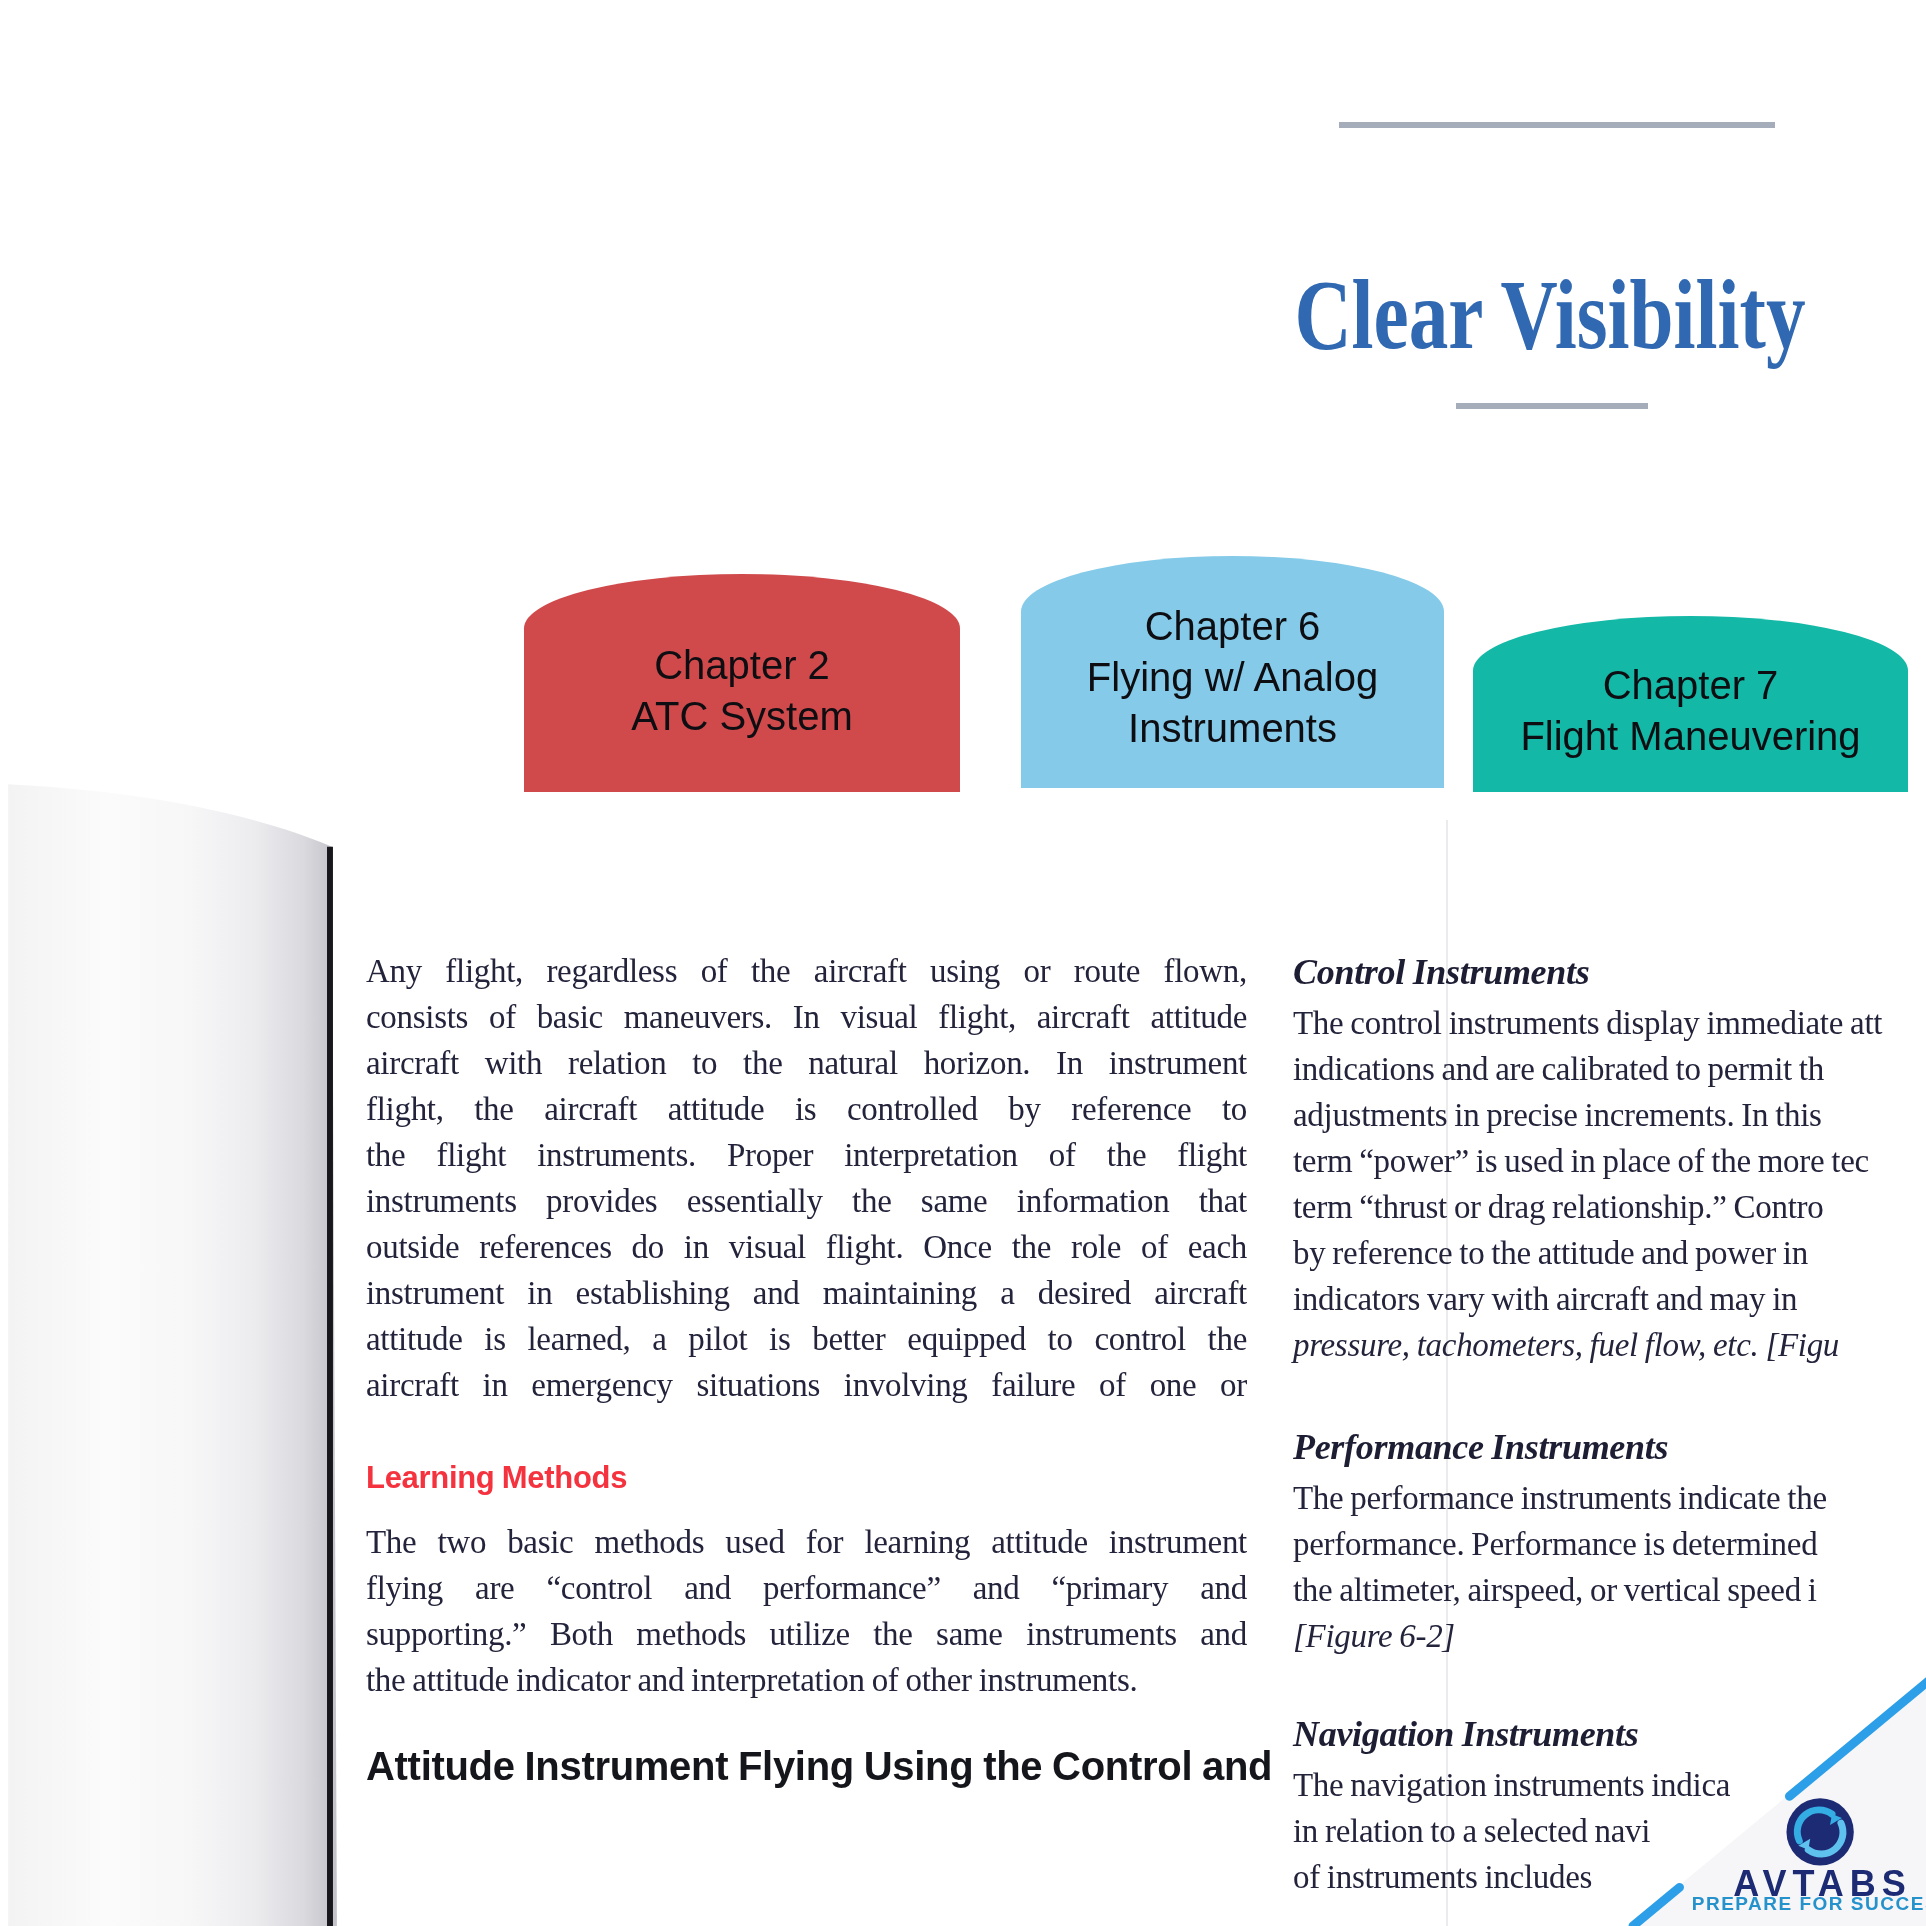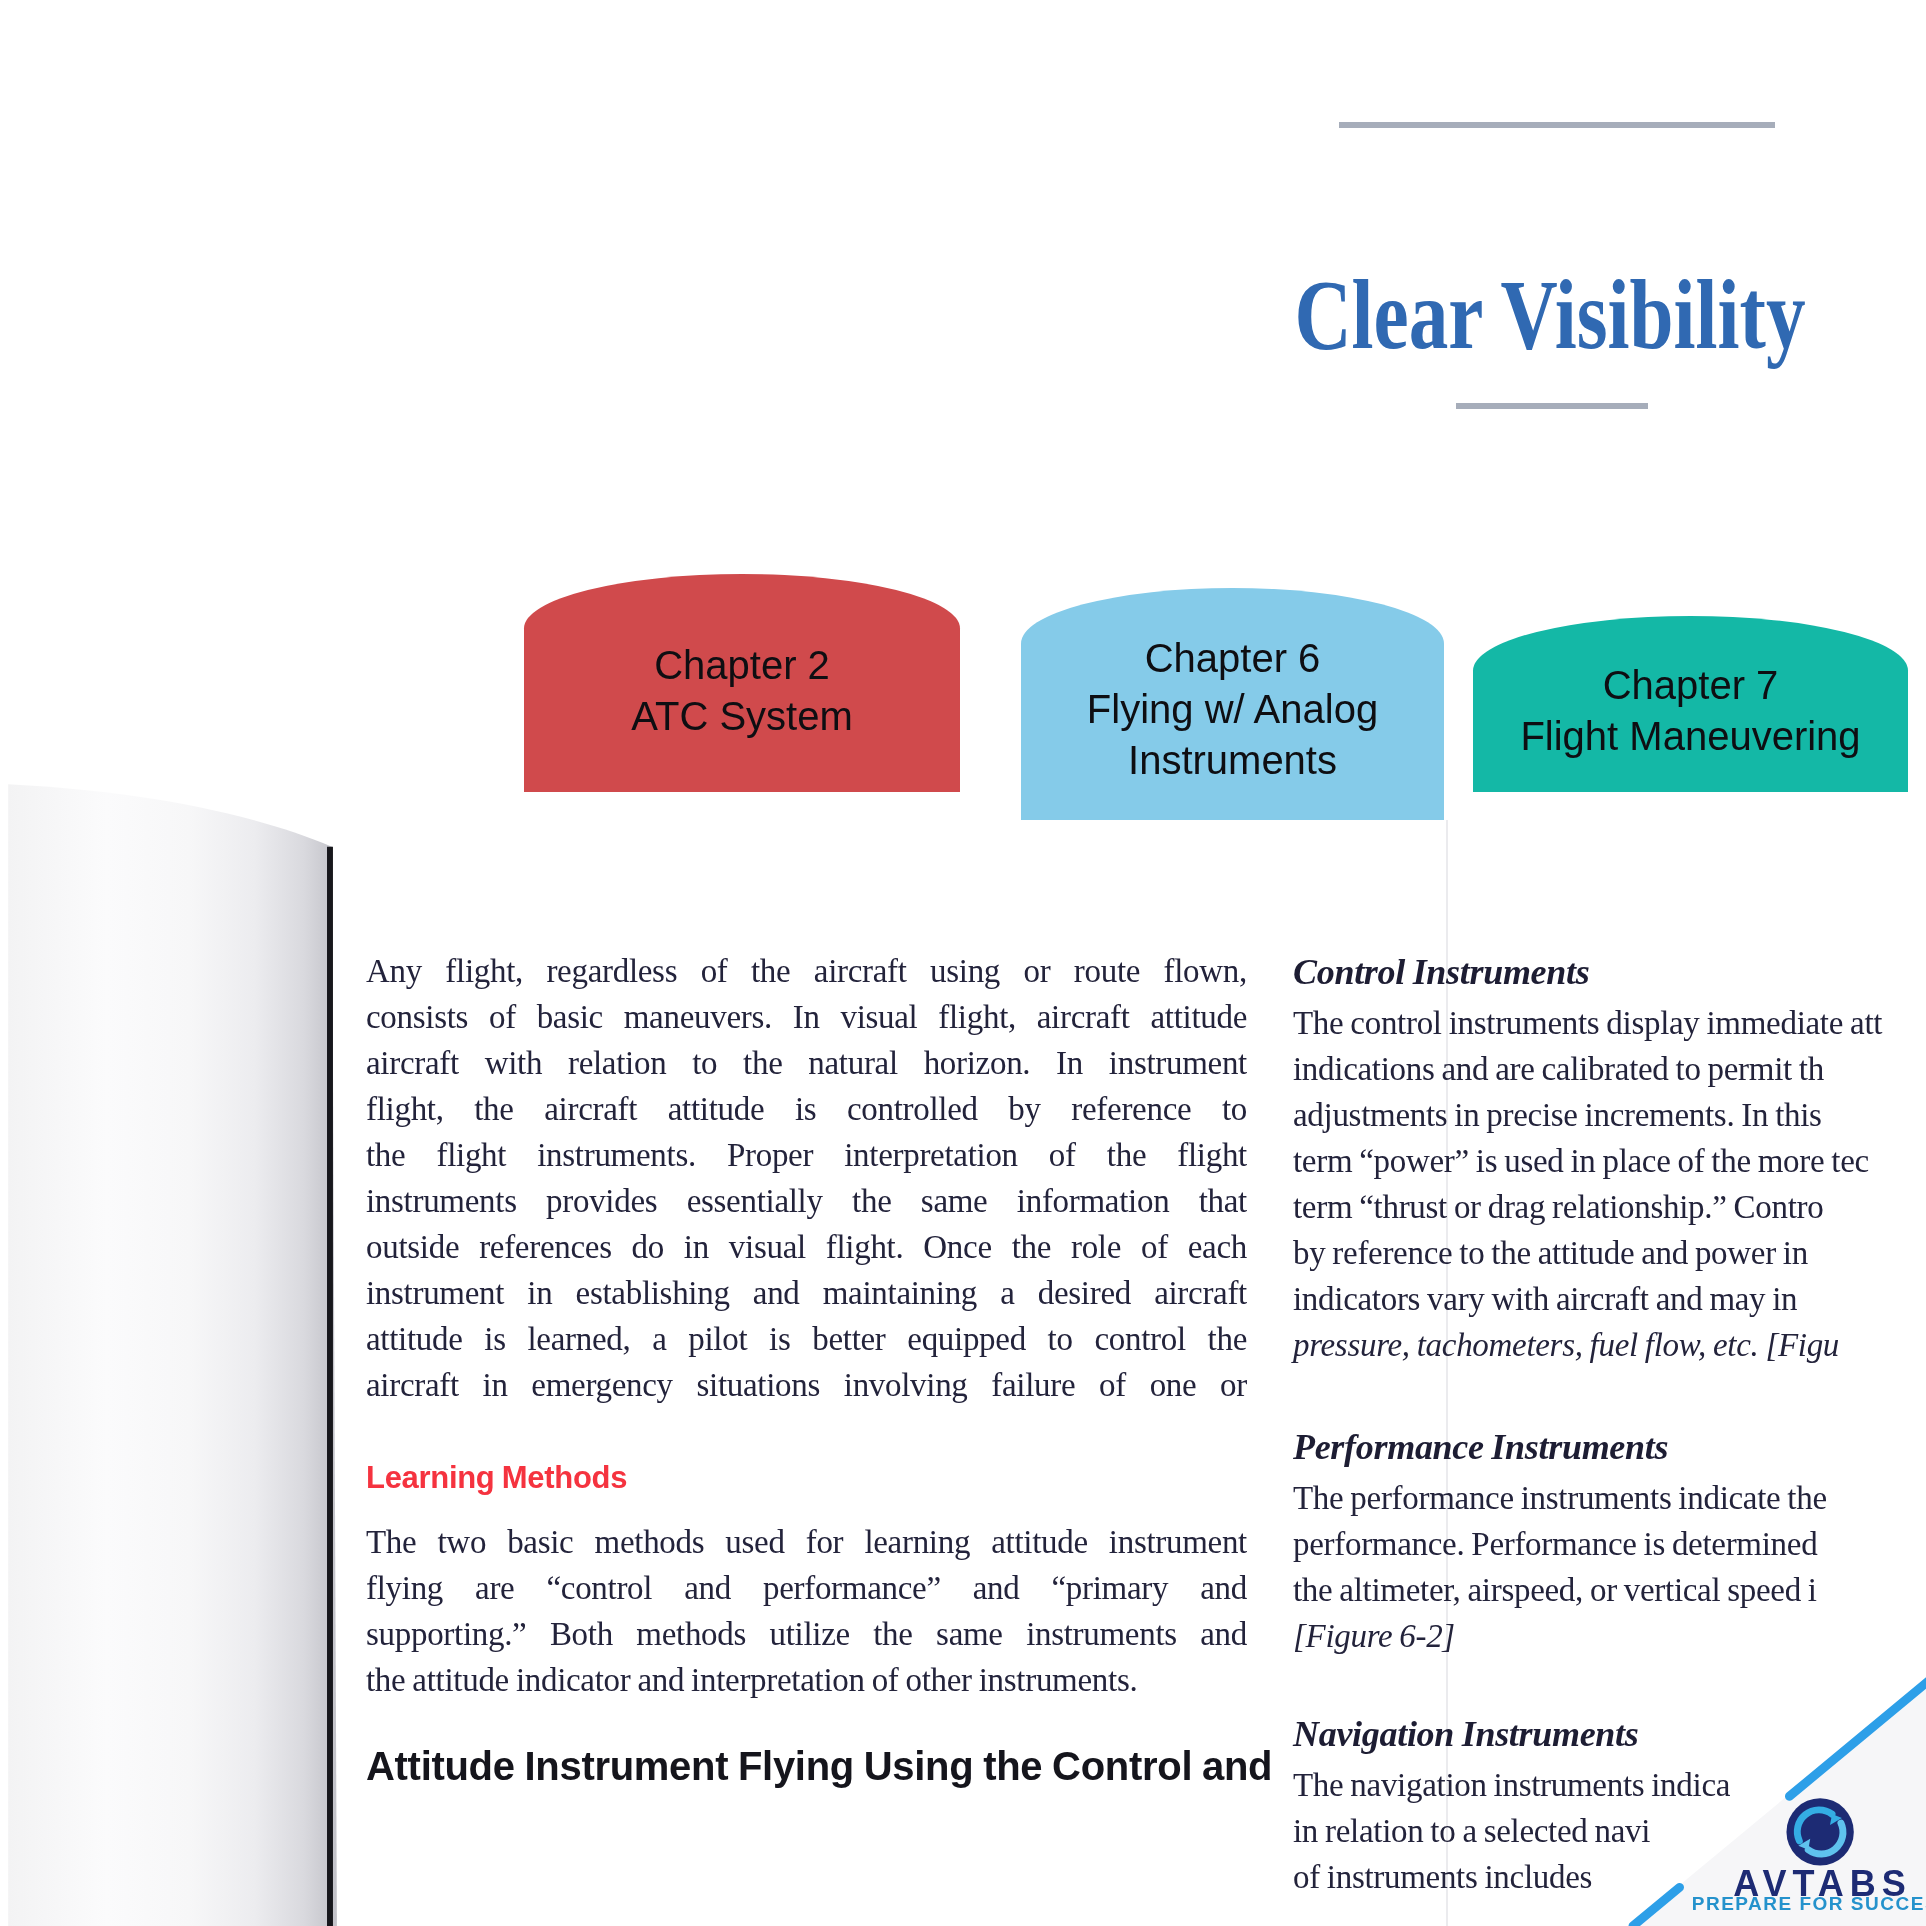--- a/index.html
+++ b/index.html
@@ -11,21 +11,21 @@
   .rule-bottom{left:1448px;top:403px;width:192px;}
   .page-title{position:absolute;left:1146px;top:194px;width:792px;text-align:center;
               font-family:"Liberation Serif", serif;font-weight:600;font-size:99px;line-height:109px;
               color:#3069b2;transform:scaleX(.8);transform-origin:50% 50%;white-space:nowrap;}
   
   .tab{position:absolute;display:flex;flex-direction:column;align-items:center;justify-content:center;
        font-family:"Liberation Sans", sans-serif;color:#0e0e12;text-align:center;}
   .tab-line{font-size:40px;line-height:51px;white-space:nowrap;}
   .tab-red{left:516px;top:574px;width:436px;height:218px;background:#d04a4c;
            border-radius:50% 50% 0 0 / 25% 25% 0 0;padding-top:16px;box-sizing:border-box;}
-  .tab-blue{left:1013px;top:588px;width:423px;height:232px;background:#85cbe9;
+  .tab-blue{left:1013px;top:556px;width:423px;height:232px;background:#85cbe9;
             border-radius:50% 50% 0 0 / 24% 24% 0 0;padding-top:10px;box-sizing:border-box;}
   .tab-yellow{left:1465px;top:616px;width:435px;height:176px;background:#14b8a6;
               border-radius:50% 50% 0 0 / 31% 31% 0 0;padding-top:14px;box-sizing:border-box;}
   
   .curl-svg{position:absolute;left:0;top:0;}
   .fold-line{position:absolute;left:1438px;top:820px;width:2px;height:1107px;background:#ebebee;}
   .col{position:absolute;font-size:33px;line-height:46px;letter-spacing:-0.3px;word-spacing:-1px;}
   .col-left{left:358px;top:948px;width:881px;}
   .col-right{left:1285px;top:948px;width:693px;}
   .jline{text-align:justify;text-align-last:justify;}

